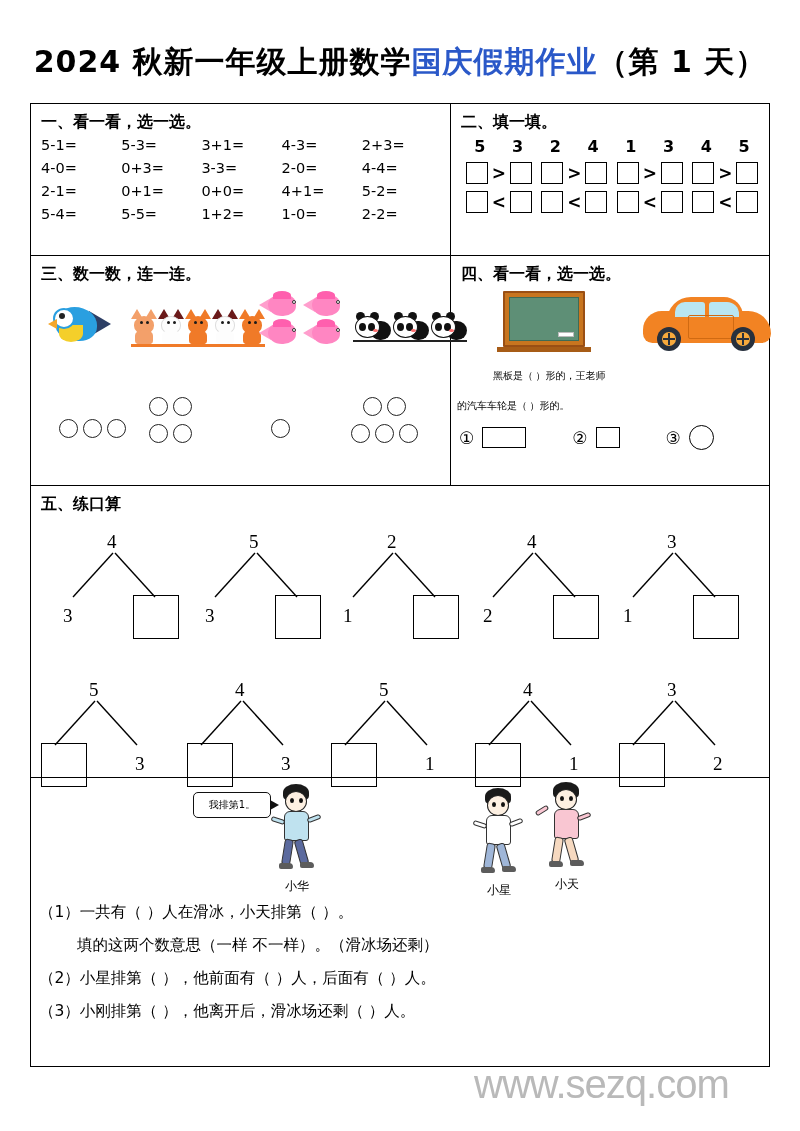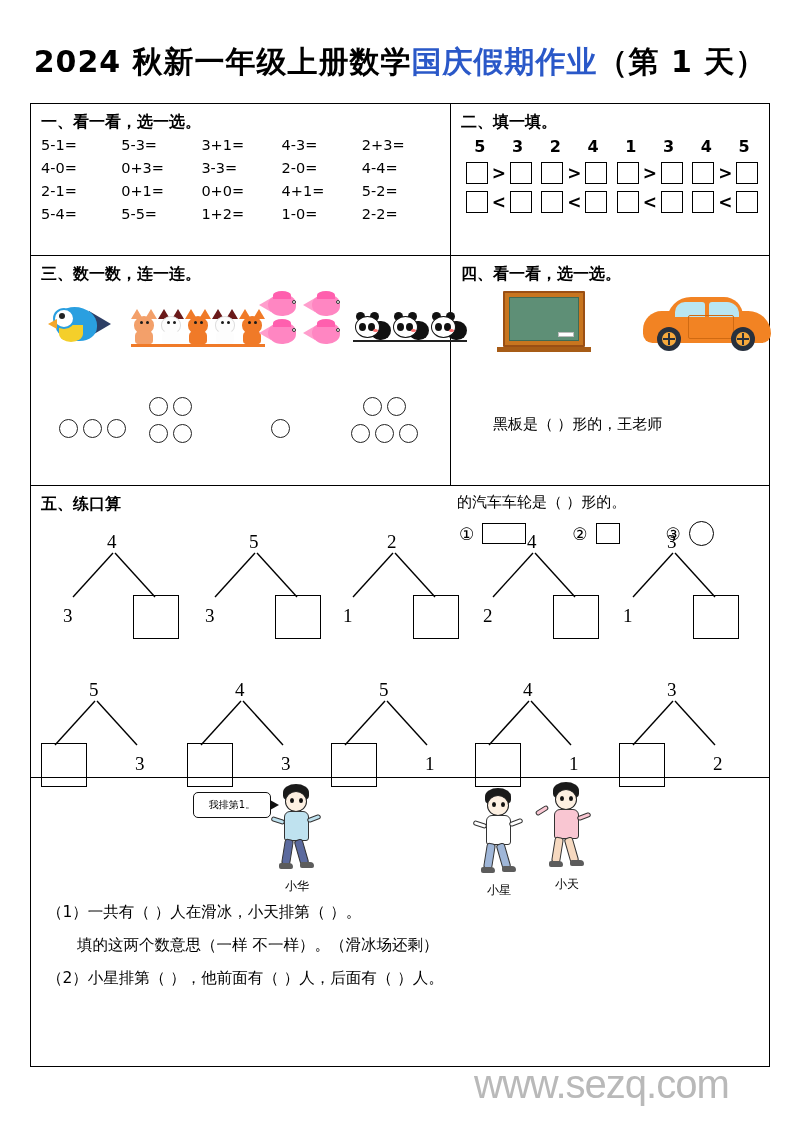--- a/index.html
+++ b/index.html
@@ -175,21 +175,21 @@
               border: 1px solid #d06a12; border-radius: 2px; }
   .wheel { position: absolute; bottom: 0; width: 24px; height: 24px;
            background: #27303d; border-radius: 50%; }
   .wheel.l { left: 14px; } .wheel.r { left: 88px; }
   .hub { position: absolute; left: 5px; top: 5px; width: 14px; height: 14px;
          background: #f7a93c; border-radius: 50%; }
   .hub::before, .hub::after { content: ""; position: absolute; background: #27303d; }
   .hub::before { left: 6px; top: 1px; width: 2px; height: 12px; }
   .hub::after { left: 1px; top: 6px; width: 12px; height: 2px; }
 
-  .s4-text { font-family: Liberation Sans, sans-serif; font-size: 15px; line-height: 30px; margin-top: 48px; }
+  .s4-text { font-family: Liberation Serif, serif; font-size: 10px; line-height: 30px; }
   .s4-l1 { margin-left: 42px; }
   .s4-l2 { margin-left: 6px; }
   .opts { display: flex; align-items: center; padding: 4px 0 8px 8px; }
   .opt { display: flex; align-items: center; }
   .opt-num { font-family: "DejaVu Sans", sans-serif; font-size: 17px; margin-right: 8px; }
   .shape-rect { width: 44px; height: 21px; border: 1.8px solid #000; }
   .shape-sq { width: 24px; height: 21px; border: 1.8px solid #000; }
   .shape-cir { width: 25px; height: 25px; border: 1.8px solid #000; border-radius: 50%; }
 
   
@@ -234,21 +234,21 @@
   .k-leg-r { left: 28px; top: 55px; transform: rotate(-16deg); }
   .k-shoe-l, .k-shoe-r { position: absolute; width: 14px; height: 6px;
             background: #5c5c5c; border-radius: 3px 6px 3px 3px; }
   .k-shoe-l { left: 10px; top: 79px; }
   .k-shoe-r { left: 31px; top: 78px; }
   .k-cap { position: absolute; left: 13px; top: -1px; width: 28px; height: 12px;
             background: #b7d14a; border-radius: 8px 8px 2px 2px; }
   .k-name { position: absolute; top: 94px; width: 56px; text-align: center;
             font-family: "DejaVu Sans", sans-serif; font-size: 12px; }
   .q-text { font-family: "DejaVu Sans", sans-serif; font-size: 15.5px;
-            line-height: 33px; margin-left: 16px; }
+            line-height: 33px; margin-left: 8px; }
   .q-sub { margin-left: 46px; }
 
   
   .watermark {
     position: absolute; left: 474px; top: 1062px;
     font-family: "Liberation Sans", sans-serif;
     font-size: 40px; color: #b9b9b9; letter-spacing: -1px;
     white-space: nowrap;
   }
   .footer {
@@ -722,20 +722,21 @@
               <div class="k-leg-r" style="background:#f6d9c0;"></div>
             <div class="k-shoe-l"></div>
               <div class="k-shoe-r"></div>
             <div class="k-name">小天</div>
           </div>
         </div>
 
         <div class="q-text">（1）一共有（  ）人在滑冰，小天排第（  ）。</div>
         <div class="q-text q-sub">填的这两个数意思（一样  不一样）。（滑冰场还剩）</div>
         <div class="q-text">（2）小星排第（  ），他前面有（  ）人，后面有（  ）人。</div>
+        <div class="q-text">（3）小刚排第（  ），他离开后，滑冰场还剩（  ）人。</div>
       </div>
     </div>
 
   </div>
 
   <div class="watermark">www.sezq.com</div>
 
 </div>
 
 </body></html>

